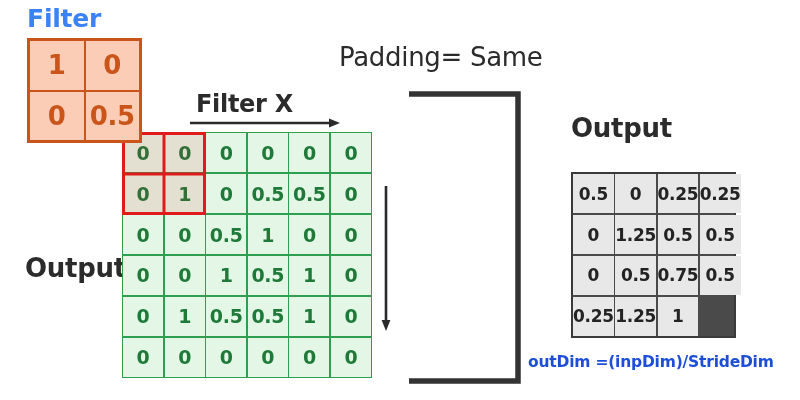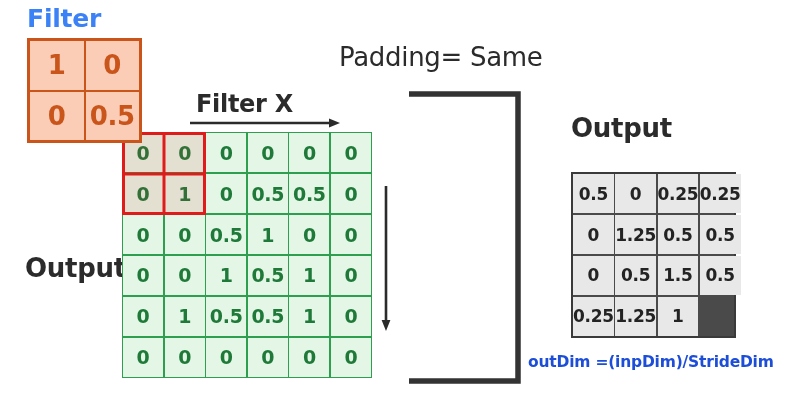--- a/index.html
+++ b/index.html
@@ -219,20 +219,20 @@
   <div class="cell">0.25</div>
   <div class="cell">0.25</div>
 
   <div class="cell">0</div>
   <div class="cell">1.25</div>
   <div class="cell">0.5</div>
   <div class="cell">0.5</div>
 
   <div class="cell">0</div>
   <div class="cell">0.5</div>
-  <div class="cell">1.5</div>
+  <div class="cell">0.75</div>
 
   <div class="cell">0.5</div>
   <div class="cell">0.25</div>
   <div class="cell">1.25</div>
   <div class="cell">1</div>
 </div>
 <div id="out-formula">outDim =(inpDim)/StrideDim</div>
 
 </body></html>

